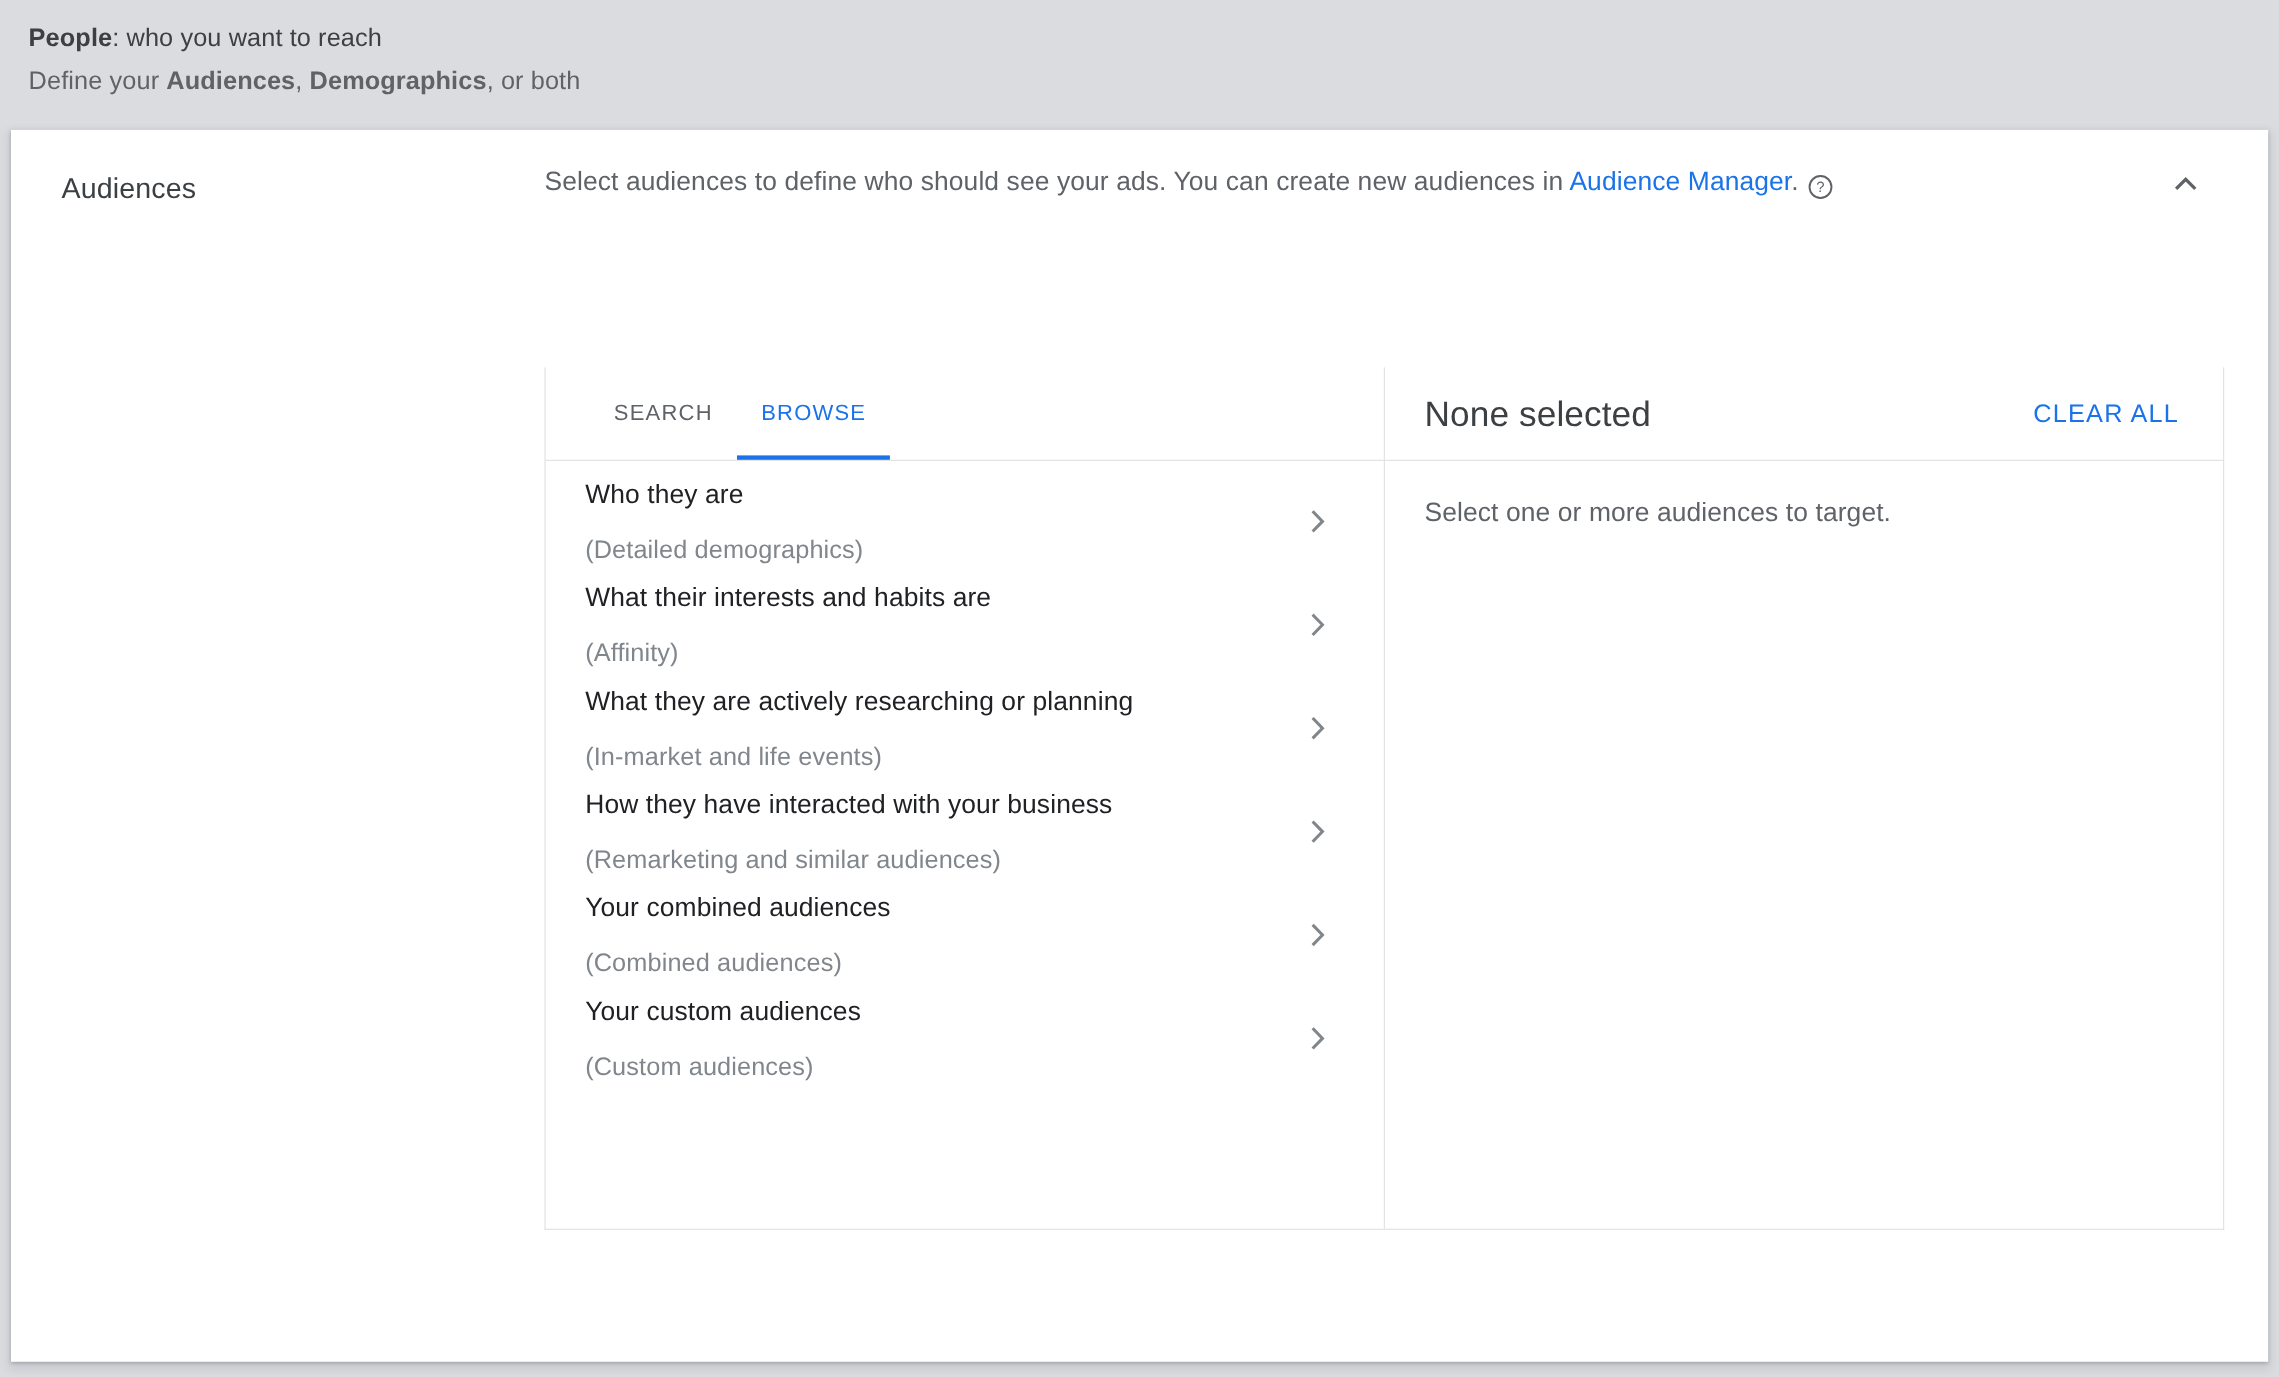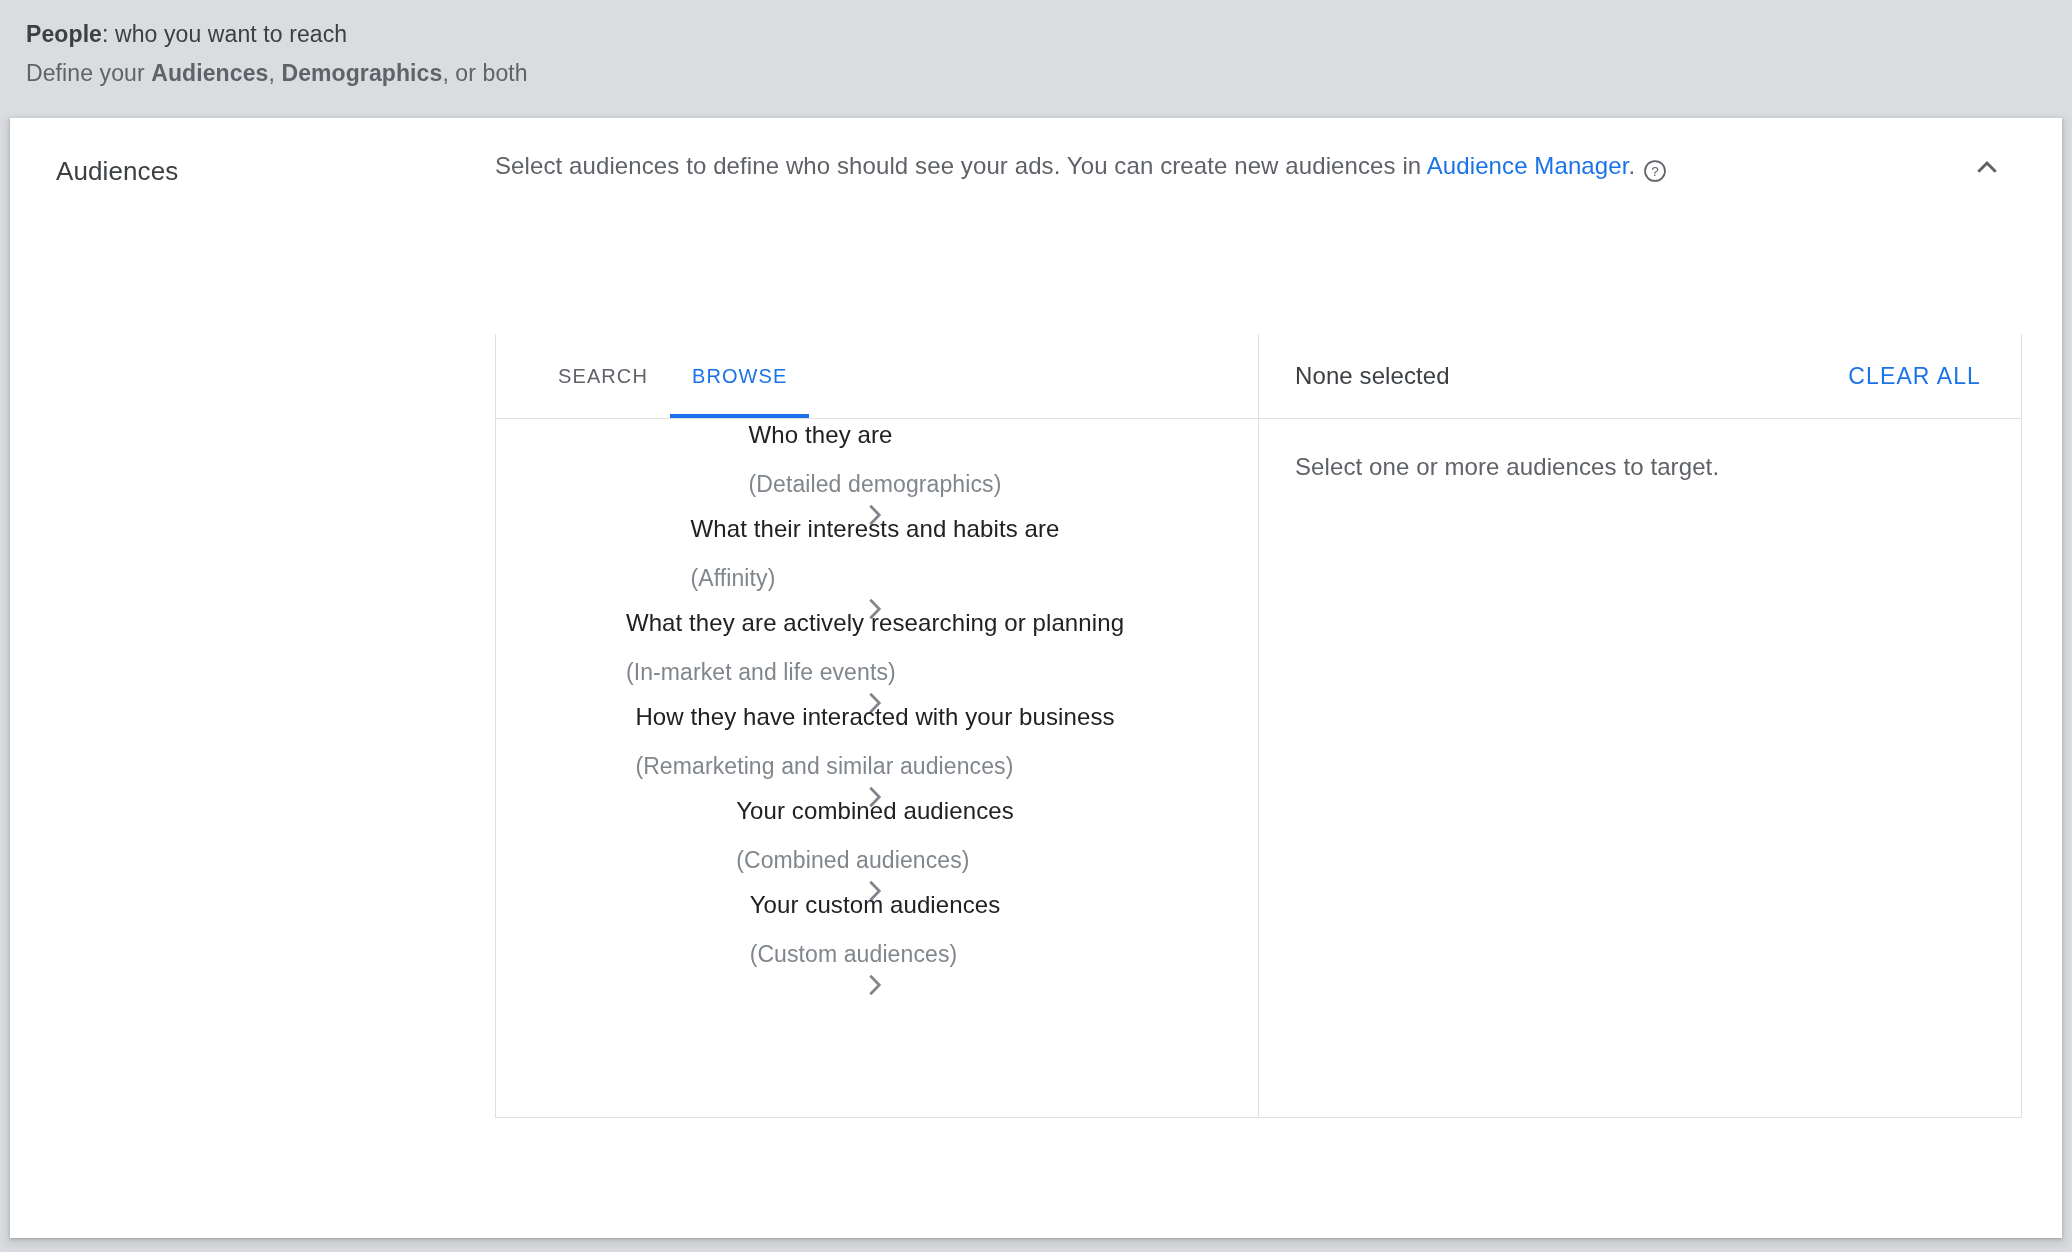--- a/index.html
+++ b/index.html
@@ -183,21 +183,21 @@
   
   .sel-header {
     height: 85px;
     display: flex;
     align-items: center;
     justify-content: space-between;
     border-bottom: 1px solid #e0e0e0;
     padding: 0 40px 0 36px;
   }
   .sel-header .sel-none {
-    font-size: 24px;
+    font-size: 32px;
     color: #3c4043;
     letter-spacing: 0.1px;
   }
   .sel-header .clear-all {
     font-size: 23px;
     font-weight: 500;
     letter-spacing: 1.1px;
     color: #1a73e8;
     cursor: pointer;
   }
@@ -205,24 +205,23 @@
   
   .browse-list {
     flex: 1;
     overflow: hidden;
     padding-top: 8px;
   }
   .browse-row {
     height: 94px;
     display: flex;
     align-items: center;
-    justify-content: center;
+    justify-content: space-between;
     padding: 0 40px 0 36px;
     cursor: pointer;
-    flex-direction: column;
   }
   .browse-text { display: flex; flex-direction: column; }
   .browse-title {
     font-size: 24px;
     line-height: 32px;
     color: #202124;
     letter-spacing: 0.1px;
   }
   .browse-sub {
     font-size: 23px;

